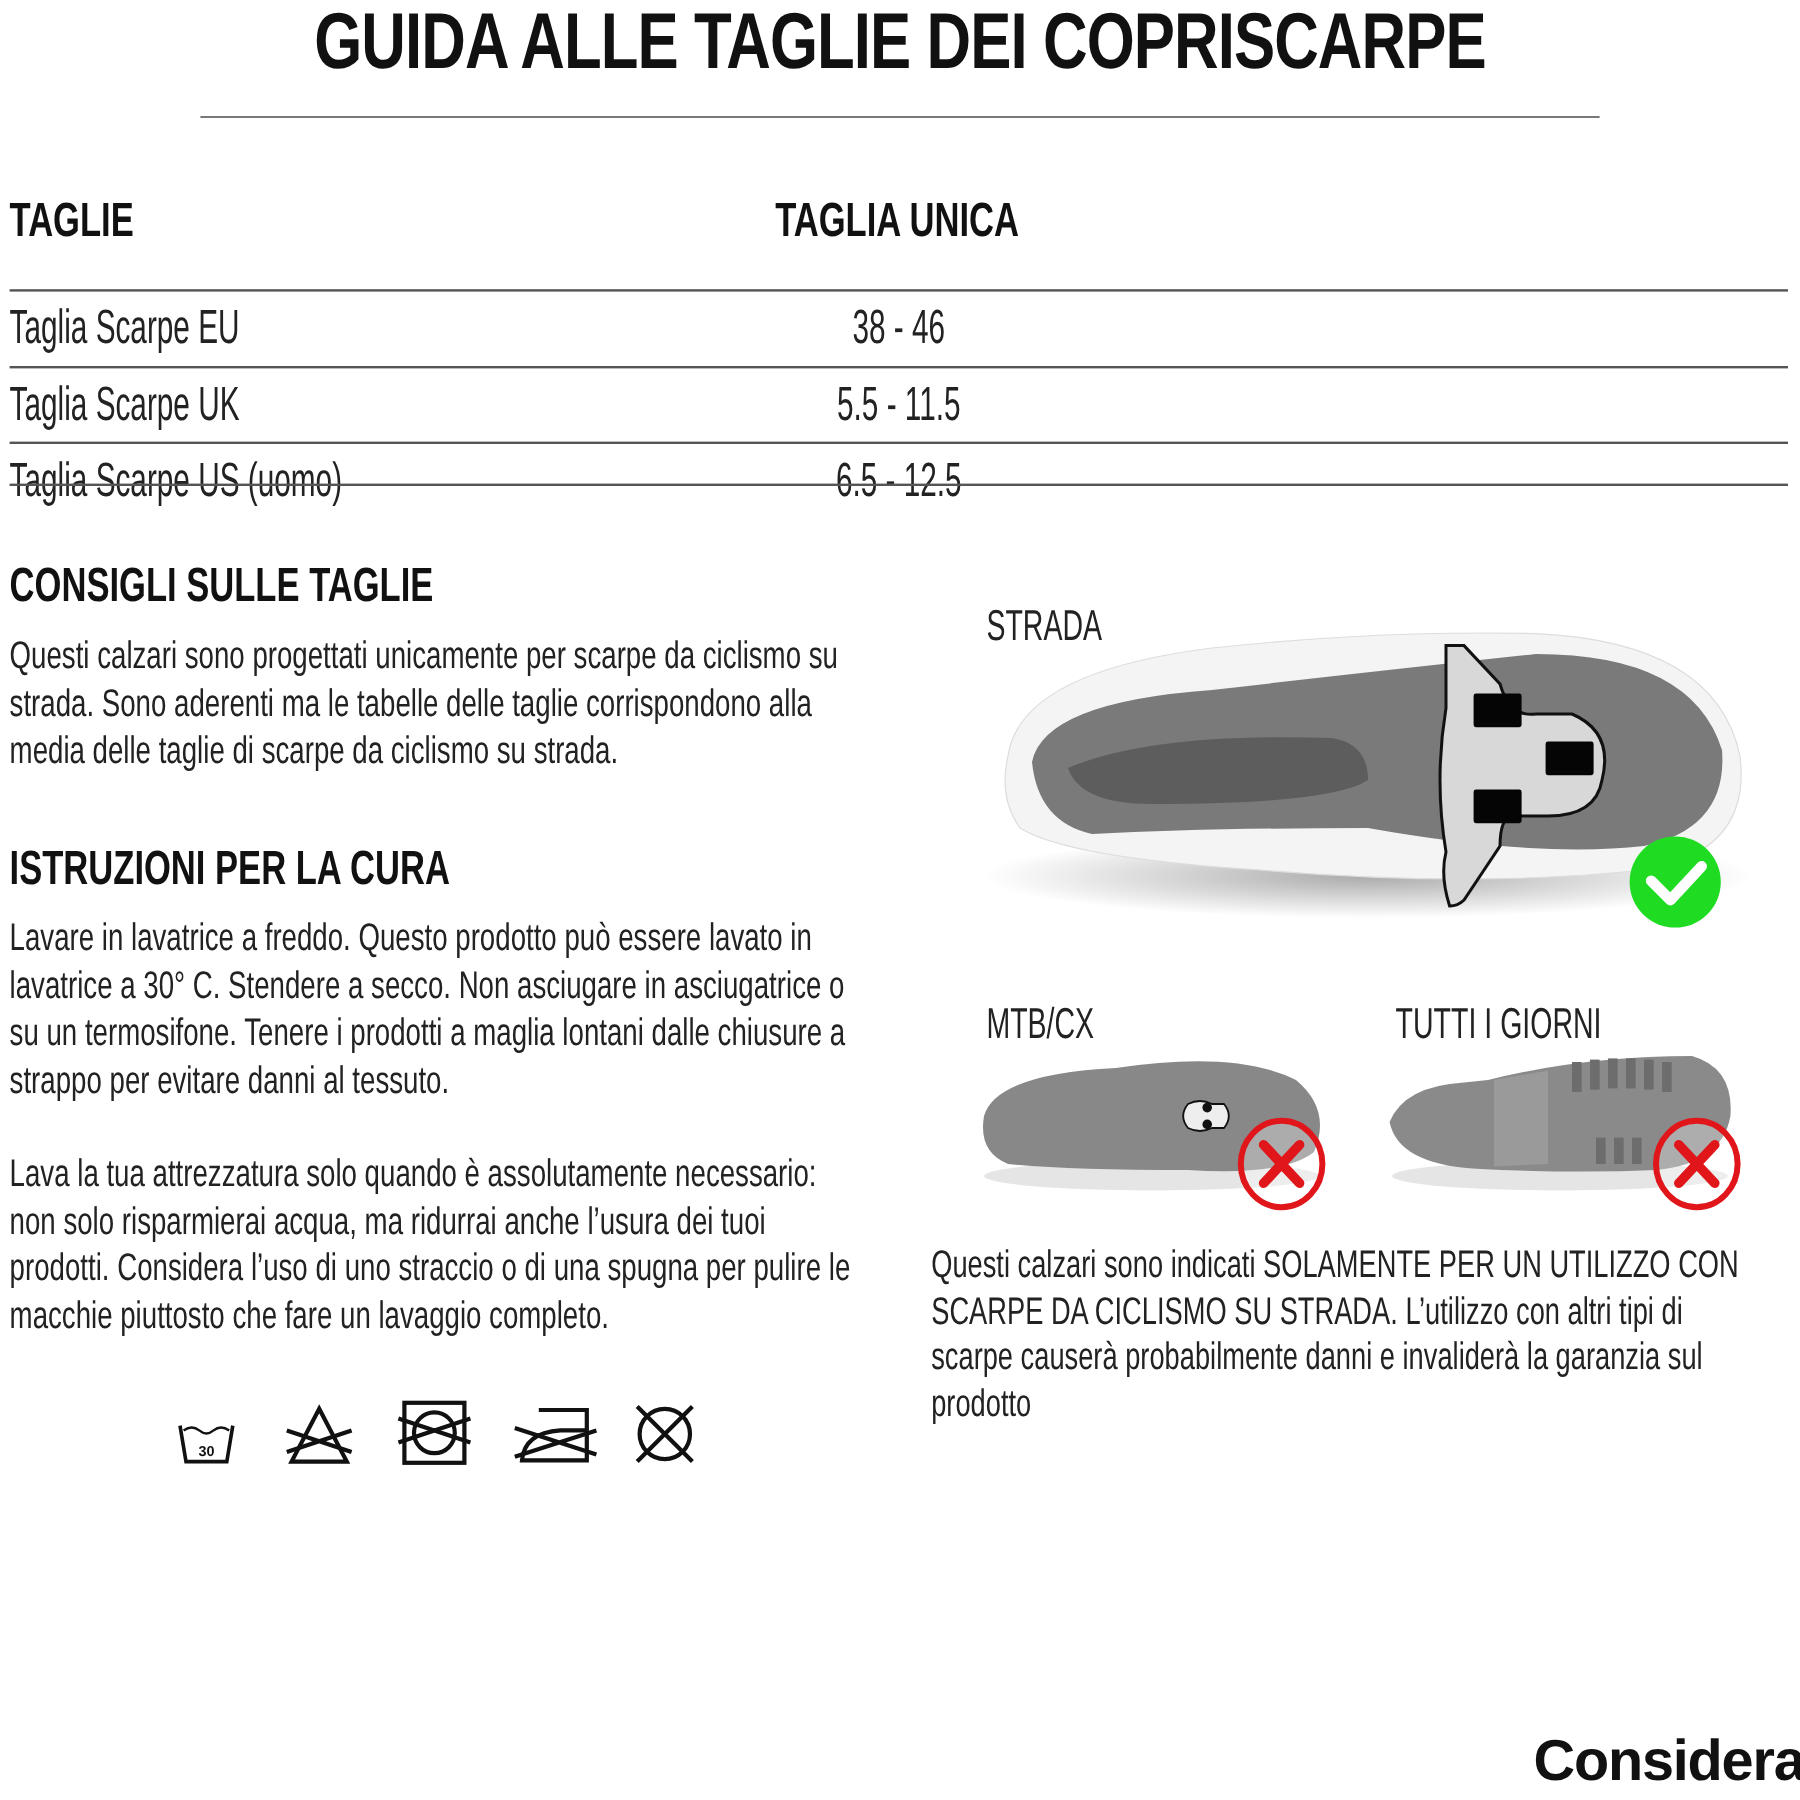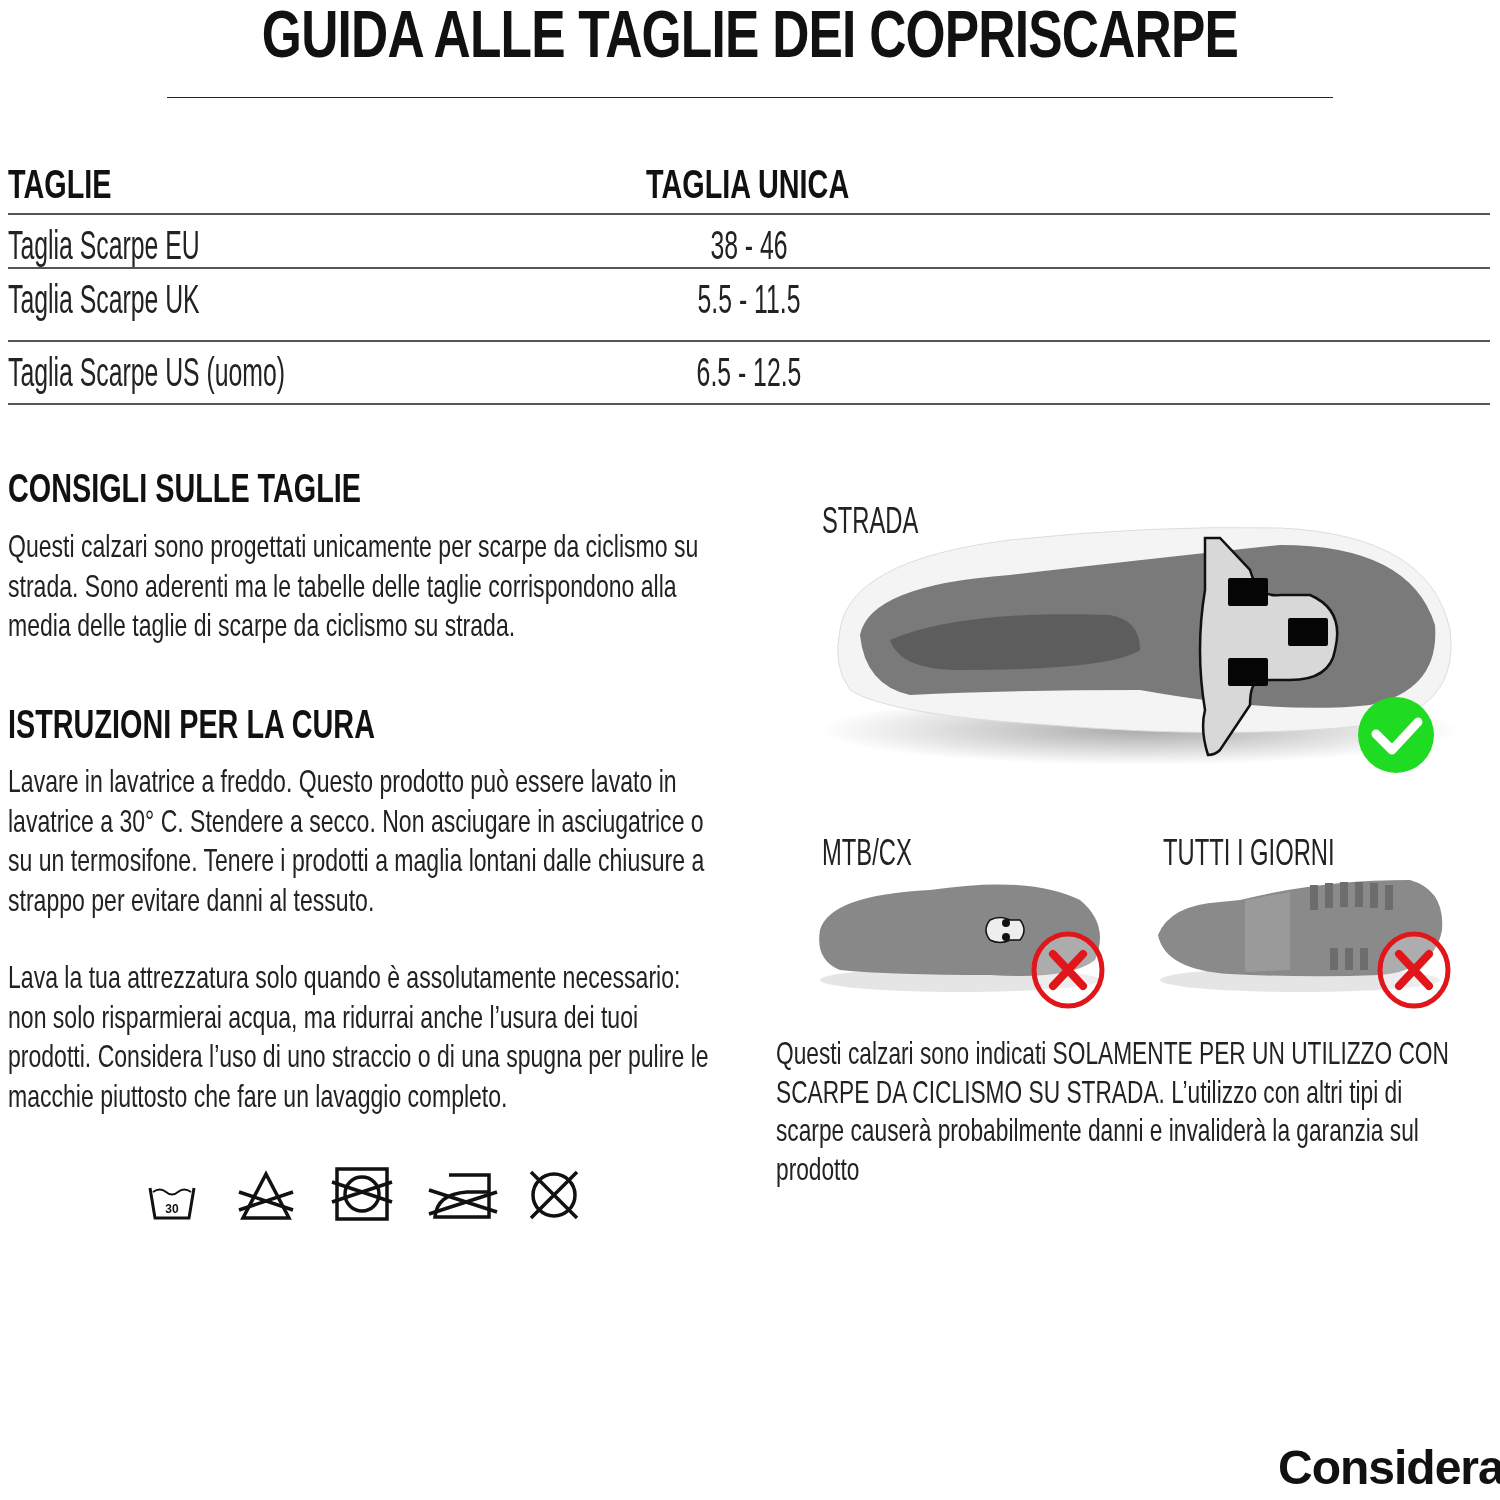--- a/index.html
+++ b/index.html
@@ -3,21 +3,21 @@
 <meta charset="utf-8">
 <style>
   html, body { margin:0; padding:0; background:#fff; }
   body { width:1500px; height:1500px; position:relative; overflow:hidden; color:#111; font-family:"Liberation Sans", sans-serif; }
   .cond { font-family:"Liberation Sans Narrow","Liberation Sans", sans-serif; }
   .title { position:absolute; left:0; top:-4px; width:1500px; text-align:center; font-size:66px; font-weight:bold; letter-spacing:-1px; transform:scaleX(0.78); transform-origin:center top; margin:0; }
   .title-rule { position:absolute; left:167px; top:97px; width:1166px; height:1px; background:#222; }
 
   .size-table { position:absolute; left:8px; top:150px; width:1482px; }
   .th { position:absolute; top:12px; font-weight:bold; font-size:40px; transform:scaleX(0.72); transform-origin:left top; white-space:nowrap; }
-  .row { position:absolute; left:0; width:1482px; height:63px; border-top:2px solid #555; }
+  .row { position:absolute; left:0; width:1482px; height:63px; border-top:2px solid #555;margin-top:28px; }
   .row .lab { position:absolute; left:0; top:8px; font-size:40px; font-weight:300; transform:scaleX(0.62); transform-origin:left top; white-space:nowrap; color:#222; }
   .row .val { position:absolute; left:741px; top:8px; font-size:40px; transform:translateX(-50%) scaleX(0.62); white-space:nowrap; color:#222; }
   .table-bottom { position:absolute; left:0; top:253px; width:1482px; height:2px; background:#555; }
 
   .h2 { position:absolute; left:8px; font-weight:bold; font-size:40px; transform:scaleX(0.72); transform-origin:left top; white-space:nowrap; margin:0; }
   .para { position:absolute; left:8px; width:980px; font-size:32px; line-height:39.5px; color:#222; transform:scaleX(0.72); transform-origin:left top; margin:0; }
 
   .care-icons { position:absolute; left:145px; top:1162px; width:450px; height:70px; }
   .care-icons svg { position:absolute; }
 
@@ -31,21 +31,21 @@
 <h1 class="title cond">GUIDA ALLE TAGLIE DEI COPRISCARPE</h1>
 <div class="title-rule"></div>
 
 <div class="size-table">
   <div class="th cond" style="left:0;">TAGLIE</div>
   <div class="th cond" style="left:638px;">TAGLIA UNICA</div>
   <div class="row" style="top:63px;">
     <span class="lab cond">Taglia Scarpe EU</span>
     <span class="val cond">38 - 46</span>
   </div>
-  <div class="row" style="top:117px;">
+  <div class="row" style="top:127px;">
     <span class="lab cond">Taglia Scarpe UK</span>
     <span class="val cond">5.5 - 11.5</span>
   </div>
   <div class="row" style="top:190px;text-decoration:underline;">
     <span class="lab cond">Taglia Scarpe US (uomo)</span>
     <span class="val cond">6.5 - 12.5</span>
   </div>
   <div class="table-bottom"></div>
 </div>
 

